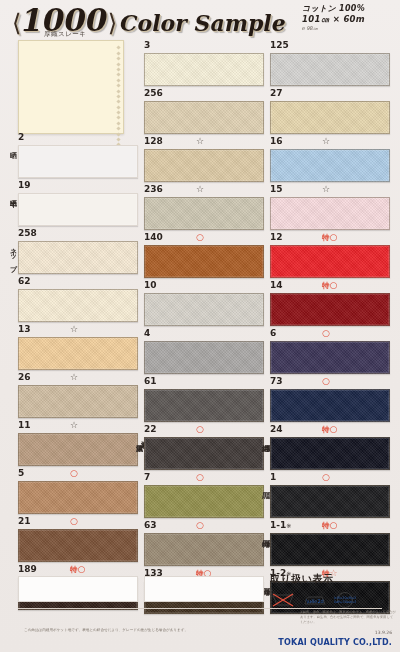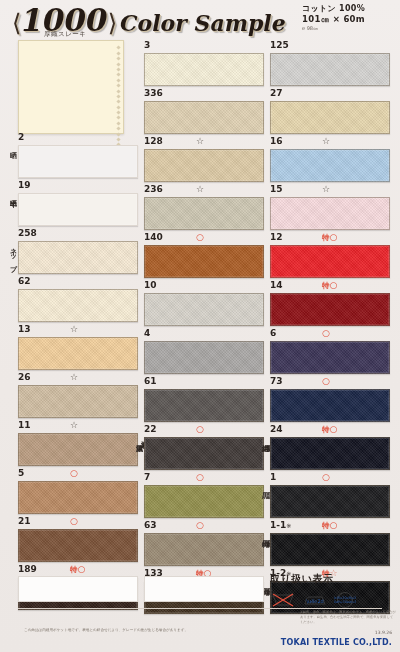--- a/index.html
+++ b/index.html
@@ -26,21 +26,21 @@
     white-space:nowrap;
   }
   .logo .brk{font-size:24px;font-style:normal;font-weight:normal;color:#3a2c22;}
   .logo .thousand{font-size:31px;}
   .logo .cs{font-size:22px;margin-left:3px;}
   .subbrand{
     position:absolute;left:44px;top:30px;
     font-size:6.5px;color:#4a423c;letter-spacing:.5px;white-space:nowrap;
   }
   .spec{position:absolute;right:6px;top:4px;text-align:left;width:92px;}
-  .spec div{color:#2b2420;line-height:1.25;white-space:nowrap;}
+  .spec div{color:#2b2420;line-height:1.25;white-space:nowrap;font-style:italic;}
   .spec .s1{font-size:8px;font-weight:bold;letter-spacing:.3px;}
   .spec .s2{font-size:8.5px;font-weight:bold;letter-spacing:.3px;}
   .spec .s3{font-size:5px;color:#6b625c;margin-top:0px;}
   
   .qualbox{
     position:absolute;left:18px;top:40px;width:104px;height:92px;
     background:#fbf4dc;
     border:1px solid #ddd2b0;
     box-shadow:0 1px 2px rgba(0,0,0,.12);
   }
@@ -234,21 +234,21 @@
     </div>
   <div class="col col2" id="col-2">
       <div class="row">
         <div class="lbl">
           <div class="code">3</div>
         </div>
         <div class="sw" style="background-color: rgb(246, 239, 216);"></div>
       </div>
       <div class="row">
         <div class="lbl">
-          <div class="code">336</div>
+          <div class="code">256</div>
         </div>
         <div class="sw" style="background-color: rgb(223, 208, 178);"></div>
       </div>
       <div class="row">
         <div class="lbl">
           <div class="code">128</div>
           <div class="mark star">☆</div>
         </div>
         <div class="sw" style="background-color: rgb(221, 202, 166);"></div>
       </div>
@@ -437,15 +437,15 @@
           <text x="11" y="14" font-size="3.4" fill="#2b5ca8" text-anchor="middle" font-family="DejaVu Sans, sans-serif">\u30af\u30ea\u30fc</text>
         </svg>
       </span>
     </div>
   </div>
 
   <div class="hr"></div>
   <div class="fine">この商品は内縫用ポケット地です。表地との組合せにより、グレードの差が生じる場合があります。</div>
   <div class="fine2">※白色、濃色、特濃色は、同色系の中でも、色差が生じる場合があります。白生地、合わせ生地等と同色で、同造色を使用してください。</div>
   <div class="date">13.9.26</div>
-  <div class="company">TOKAI TEXTILE CO.,LTD.</div>
+  <div class="company">TOKAI QUALITY CO.,LTD.</div>
 
 </div>
 
 </body></html>

